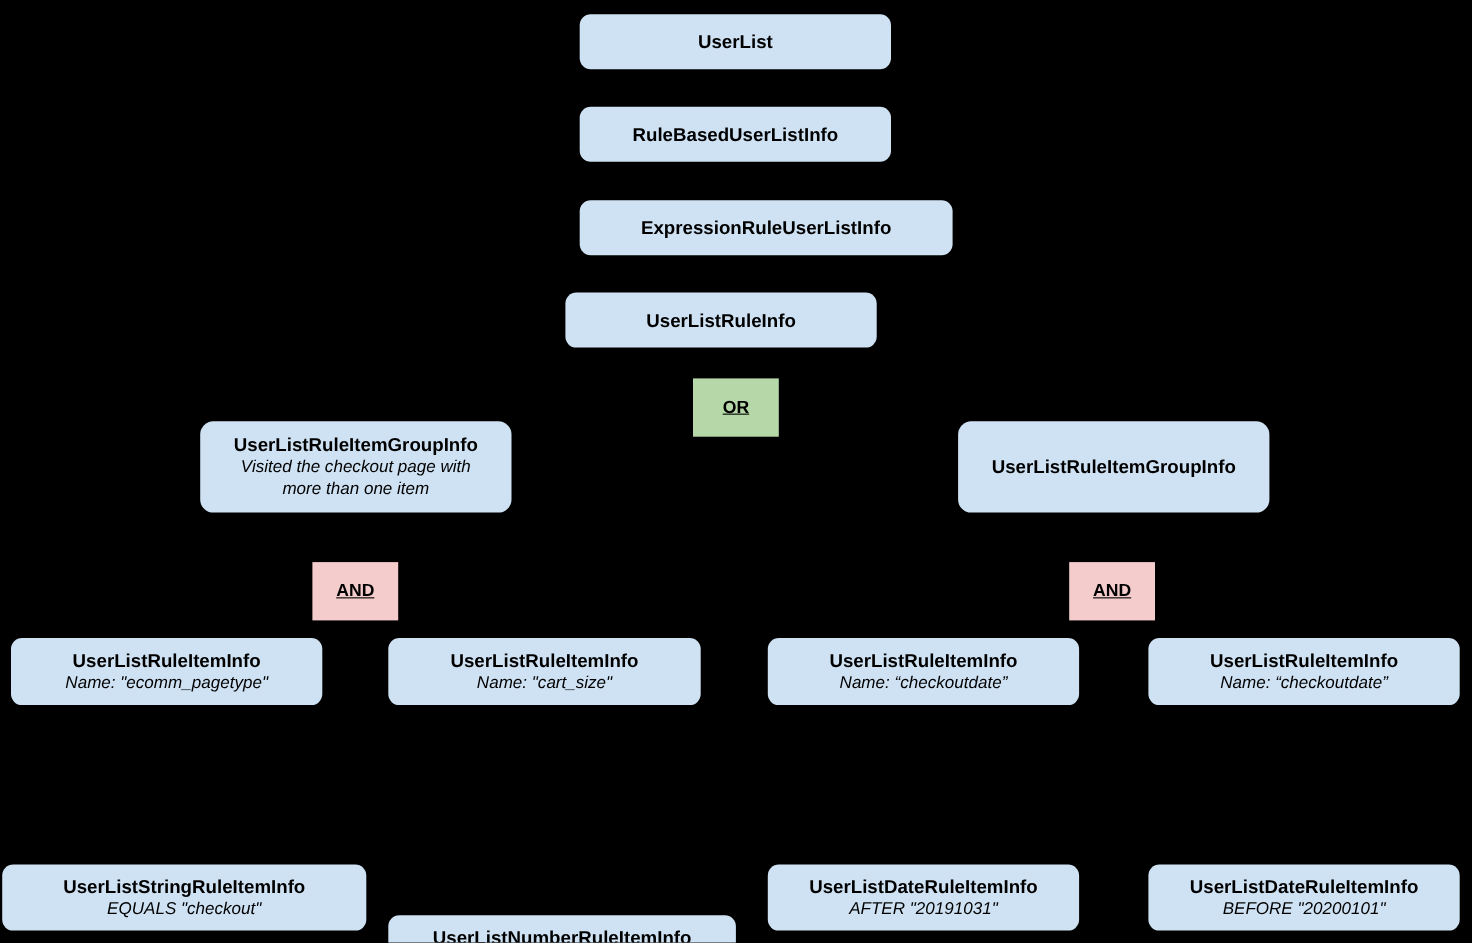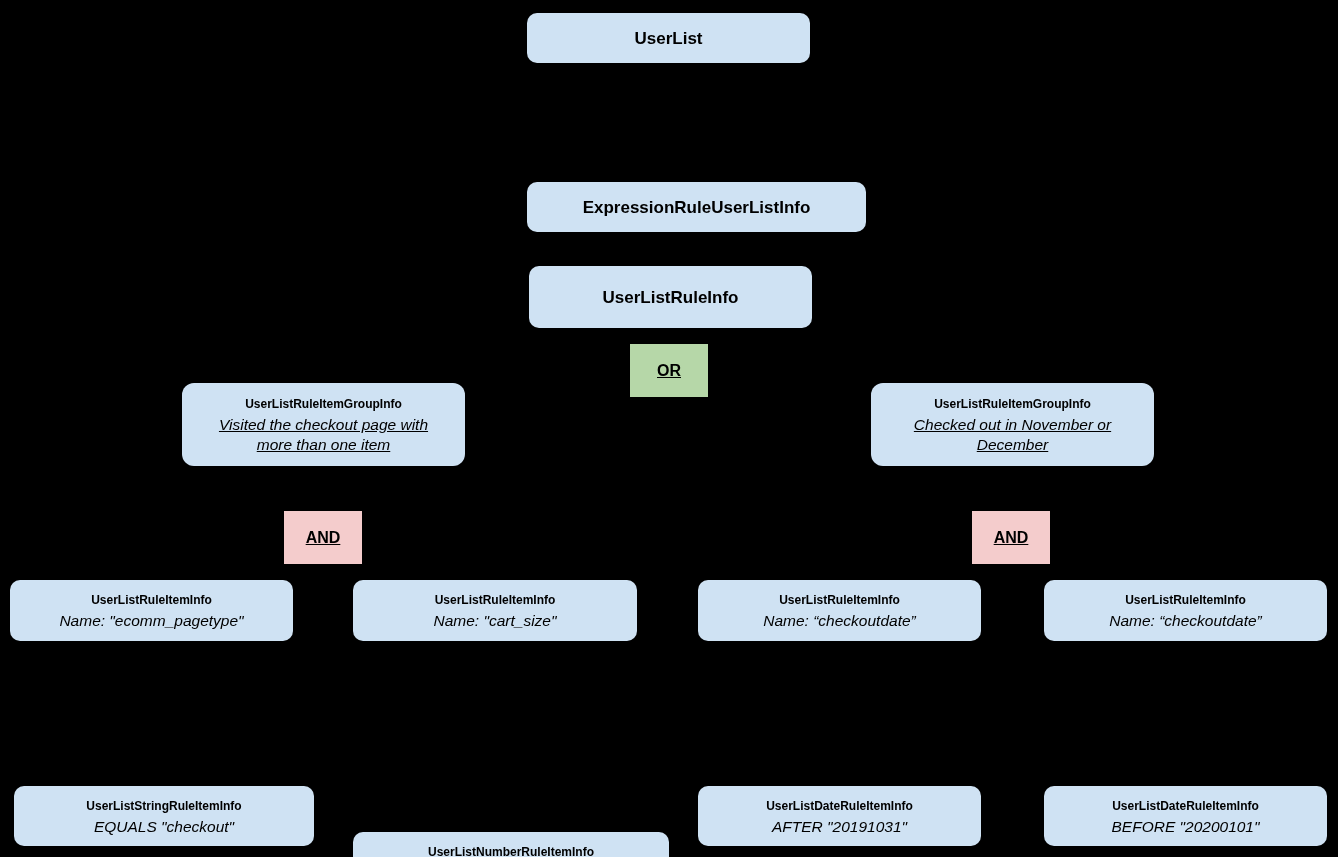--- a/index.html
+++ b/index.html
@@ -12,70 +12,72 @@
     overflow:hidden;
   }
   .node{
     position:absolute;
     background:var(--node-fill,#cfe2f3);
     border-radius:10px;
     display:flex;flex-direction:column;
     align-items:center;justify-content:center;
     text-align:center;
   }
-  .node .title{font-weight:bold;font-size:12px;line-height:21px;}
+  .node .title{font-weight:bold;font-size:17px;line-height:21px;}
   .node.chain .title{font-size:17px;}
   .node .sub{font-style:italic;font-size:15.5px;line-height:20px;}
   .node.group{border-radius:12px;}
-  .node.group .sub{padding:0 26px;text-decoration:underline;}
+  .node.group .sub{padding:0 26px;}
   .op{
     position:absolute;
     display:flex;align-items:center;justify-content:center;
     font-weight:bold;font-size:16px;
     text-align:center;
   }
   .op.or{background:var(--or-fill,#b6d7a8);text-decoration:underline;}
   .op.and{background:var(--and-fill,#f4cccc);text-decoration:underline;}
   .arrowhead{position:absolute;}
 </style>
 </head>
 <body>
 
 <div class="canvas">
 
   <div class="node chain" style="left:527px;top:13px;width:283px;height:50px">
     <div class="title">UserList</div>
   </div>
 
+  <div class="node chain" style="left:527px;top:97px;width:283px;height:50px">
+    <div class="title">RuleBasedUserListInfo</div>
+  </div>
 
   <div class="node chain" style="left:527px;top:182px;width:339px;height:50px">
     <div class="title">ExpressionRuleUserListInfo</div>
   </div>
 
-  <div class="node chain" style="left:529px;top:266px;width:283px;height:62px">
+  <div class="node chain" style="left:514px;top:266px;width:283px;height:50px">
     <div class="title">UserListRuleInfo</div>
   </div>
 
   <div class="op or" style="left:630px;top:344px;width:78px;height:53px">OR</div>
 
   <svg class="arrowhead" style="left:316px;top:370px" width="34" height="18" viewBox="0 0 34 18">
     <path d="M0,15 Q15,5 34,1 L27,16 Z" fill="#000000"></path>
   </svg>
   <svg class="arrowhead" style="left:984px;top:370px" width="38" height="18" viewBox="0 0 38 18">
     <path d="M38,15 Q23,5 4,1 L11,16 Z" fill="#000000"></path>
   </svg>
 
   <div class="node group" style="left:182px;top:383px;width:283px;height:83px">
     <div class="title">UserListRuleItemGroupInfo</div>
     <div class="sub">Visited the checkout page with more than one item</div>
   </div>
 
   <div class="node group" style="left:871px;top:383px;width:283px;height:83px">
     <div class="title">UserListRuleItemGroupInfo</div>
-    <div class="sub">Checked out in November or December</div>
   </div>
 
   <div class="op and" style="left:284px;top:511px;width:78px;height:53px">AND</div>
   <div class="op and" style="left:972px;top:511px;width:78px;height:53px">AND</div>
 
   <div class="node" style="left:10px;top:580px;width:283px;height:61px">
     <div class="title">UserListRuleItemInfo</div>
     <div class="sub">Name: "ecomm_pagetype"</div>
   </div>
 
@@ -87,21 +89,21 @@
   <div class="node" style="left:698px;top:580px;width:283px;height:61px">
     <div class="title">UserListRuleItemInfo</div>
     <div class="sub">Name: “checkoutdate”</div>
   </div>
 
   <div class="node" style="left:1044px;top:580px;width:283px;height:61px">
     <div class="title">UserListRuleItemInfo</div>
     <div class="sub">Name: “checkoutdate”</div>
   </div>
 
-  <div class="node" style="left:14px;top:786px;width:300px;height:60px">
+  <div class="node" style="left:2px;top:786px;width:331px;height:60px">
     <div class="title">UserListStringRuleItemInfo</div>
     <div class="sub">EQUALS "checkout"</div>
   </div>
 
   <div class="node" style="left:353px;top:832px;width:316px;height:60px">
     <div class="title">UserListNumberRuleItemInfo</div>
     <div class="sub">GREATER_THAN 0.7</div>
   </div>
 
   <div class="node" style="left:698px;top:786px;width:283px;height:60px">

